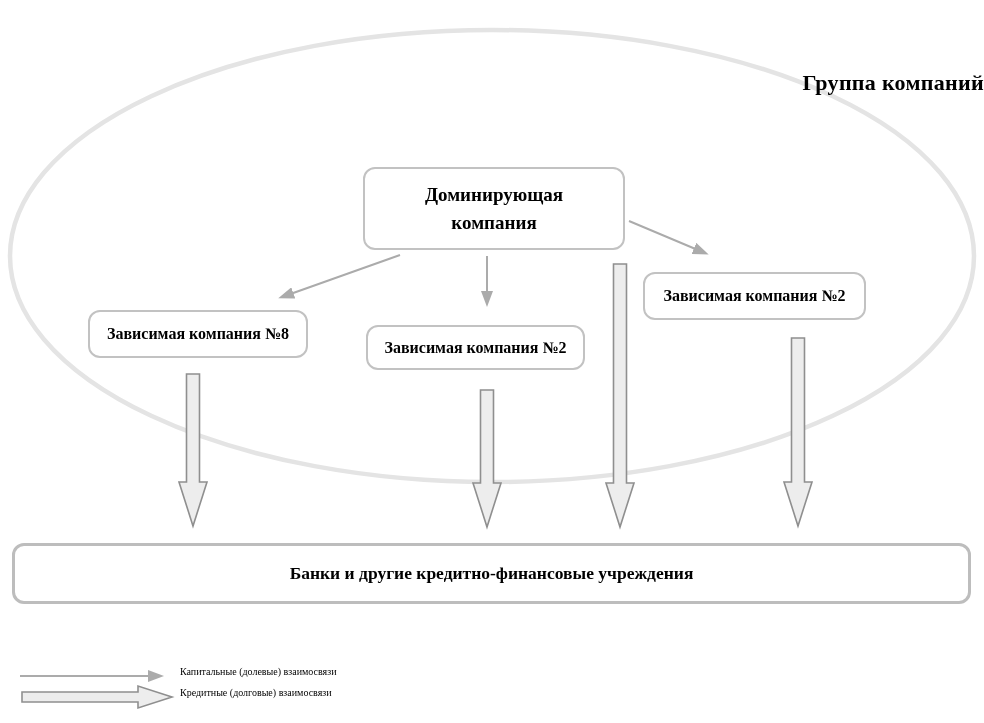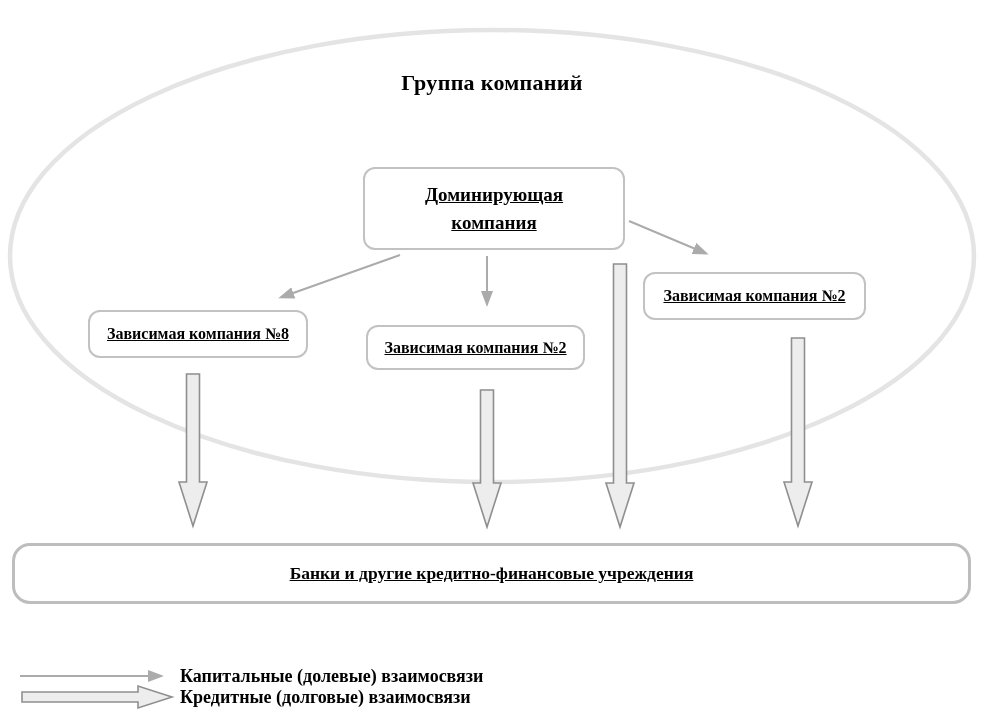--- a/index.html
+++ b/index.html
@@ -19,37 +19,36 @@
   .stage svg.layer {
     position: absolute;
     left: 0;
     top: 0;
   }
   .group-title {
     position: absolute;
     left: 0;
     top: 70px;
     width: 984px;
-    text-align: center;
+    text-align: right;
     font-size: 22px;
     font-weight: bold;
     letter-spacing: 0.3px;
   }
   .node {
     position: absolute;
     box-sizing: border-box;
     background: #ffffff;
     border: 2.5px solid #c2c2c2;
     border-radius: 12px;
     display: flex;
     align-items: center;
     justify-content: center;
     text-align: center;
     font-weight: bold;
-    text-decoration: underline;
   }
   .node-dominant {
     left: 363px;
     top: 167px;
     width: 262px;
     height: 83px;
     font-size: 19px;
     line-height: 1.45;
   }
   .node-dominant .label-inner {
@@ -64,27 +63,26 @@
   .node-sub2 { left: 366px; top: 325px; width: 219px; height: 45px; text-align: center; }
   .node-sub3 { left: 643px; top: 272px; width: 223px; height: 48px; }
   .node-banks {
     left: 12px;
     top: 543px;
     width: 959px;
     height: 61px;
     font-size: 17.5px;
     border-width: 3px;
     border-color: #bdbdbd;
-    border-radius: 18px;
   }
   .legend-label {
     position: absolute;
     left: 180px;
-    font-size: 18px;
-    font-weight: bold;
+    font-size: 10px;
+    font-weight: normal;
     white-space: nowrap;
   }
   .legend-label-capital { top: 666px; }
   .legend-label-credit  { top: 687px; }
 </style>
 </head>
 <body>
 
 <div class="stage">
 

